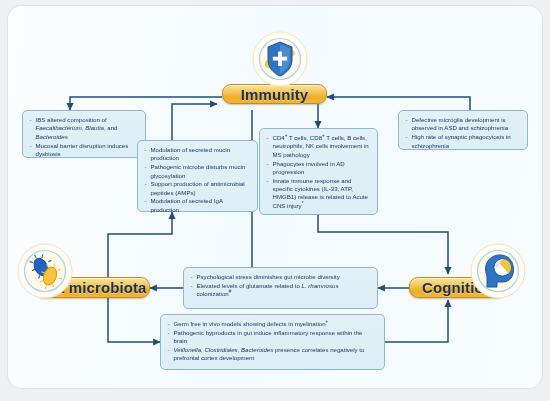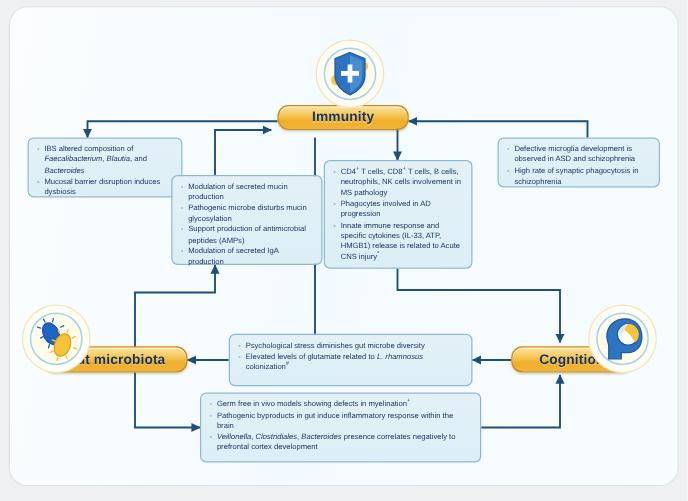--- a/index.html
+++ b/index.html
@@ -46,21 +46,21 @@
   .node{
     position:absolute;
     box-sizing:border-box;
     border-radius:9px;
     border:1px solid #c98a17;
     background:linear-gradient(180deg,#fae3a3 0%,#f6cb63 34%,#f0ae2a 66%,#eeb53c 100%);
     box-shadow:0 1px 2px rgba(120,85,10,.35), inset 0 1px 0 rgba(255,255,255,.65);
     display:flex;align-items:center;justify-content:center;
     color:#16335c;
     font-weight:bold;
-    font-size:11px;
+    font-size:15px;
     letter-spacing:.1px;
     text-shadow:0 1px 0 rgba(255,255,255,.35);
     z-index:4;
   }
   
   .iconwrap{position:absolute;z-index:5;}
   .iconwrap svg{display:block;}
 </style>
 </head>
 <body>

